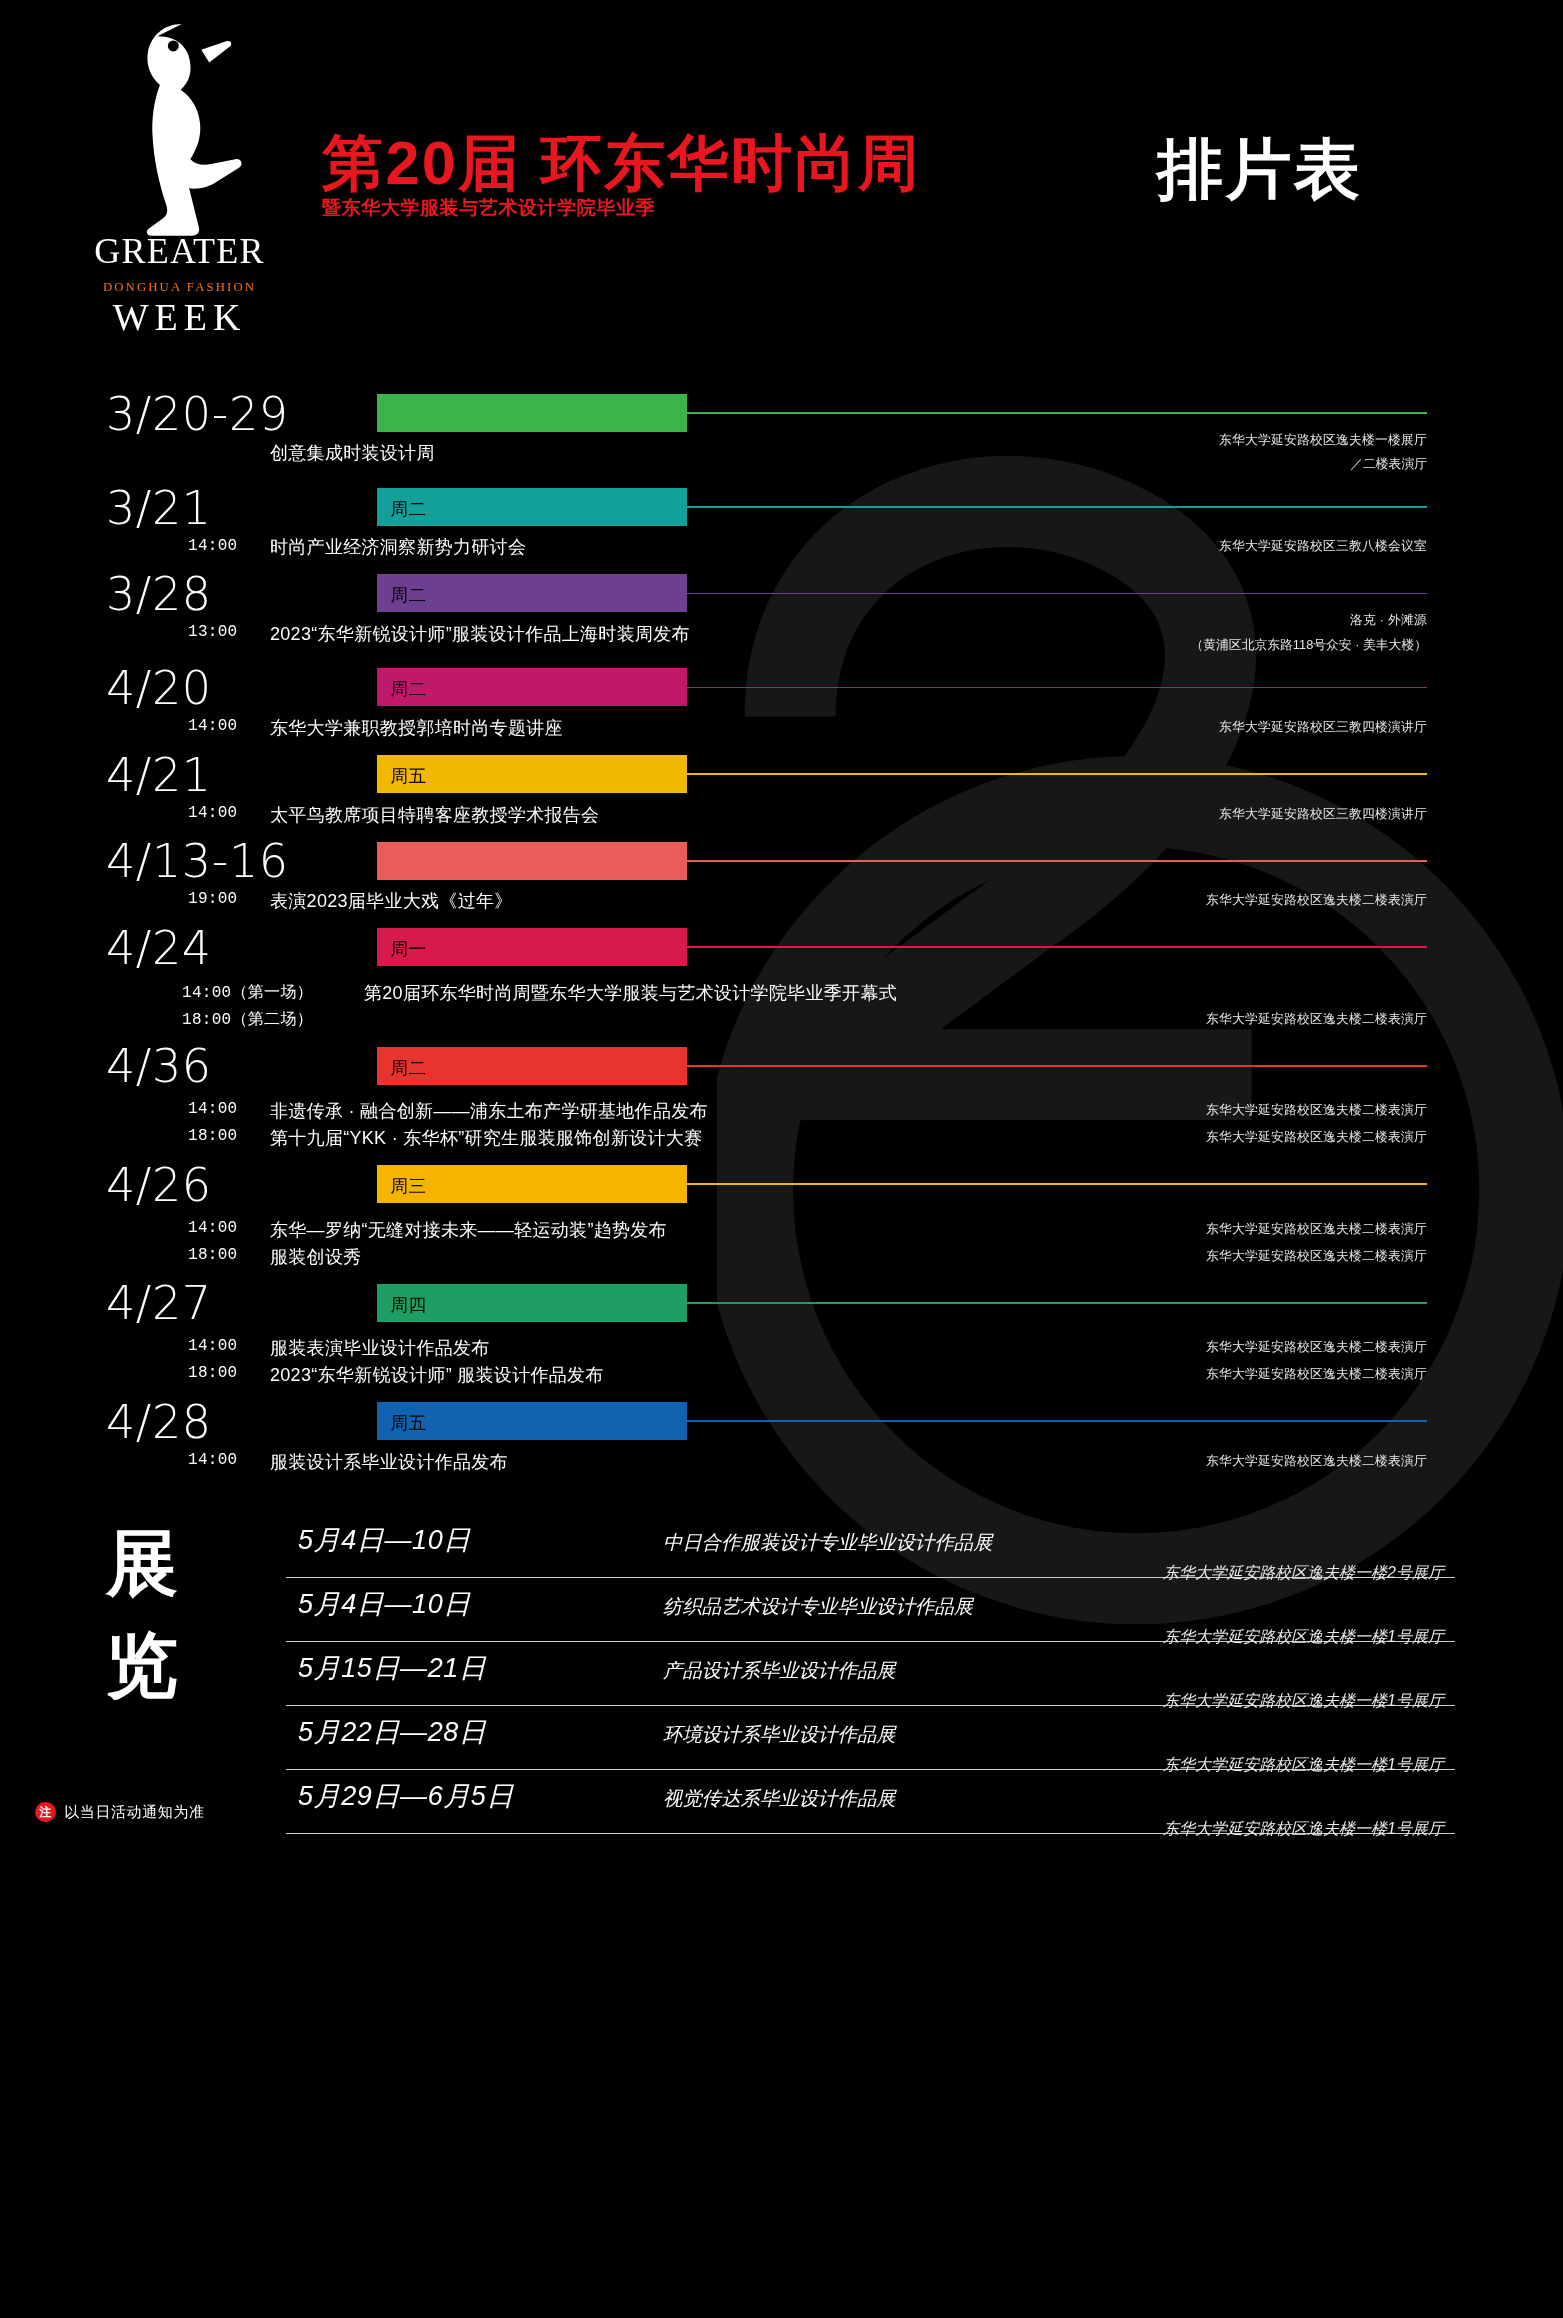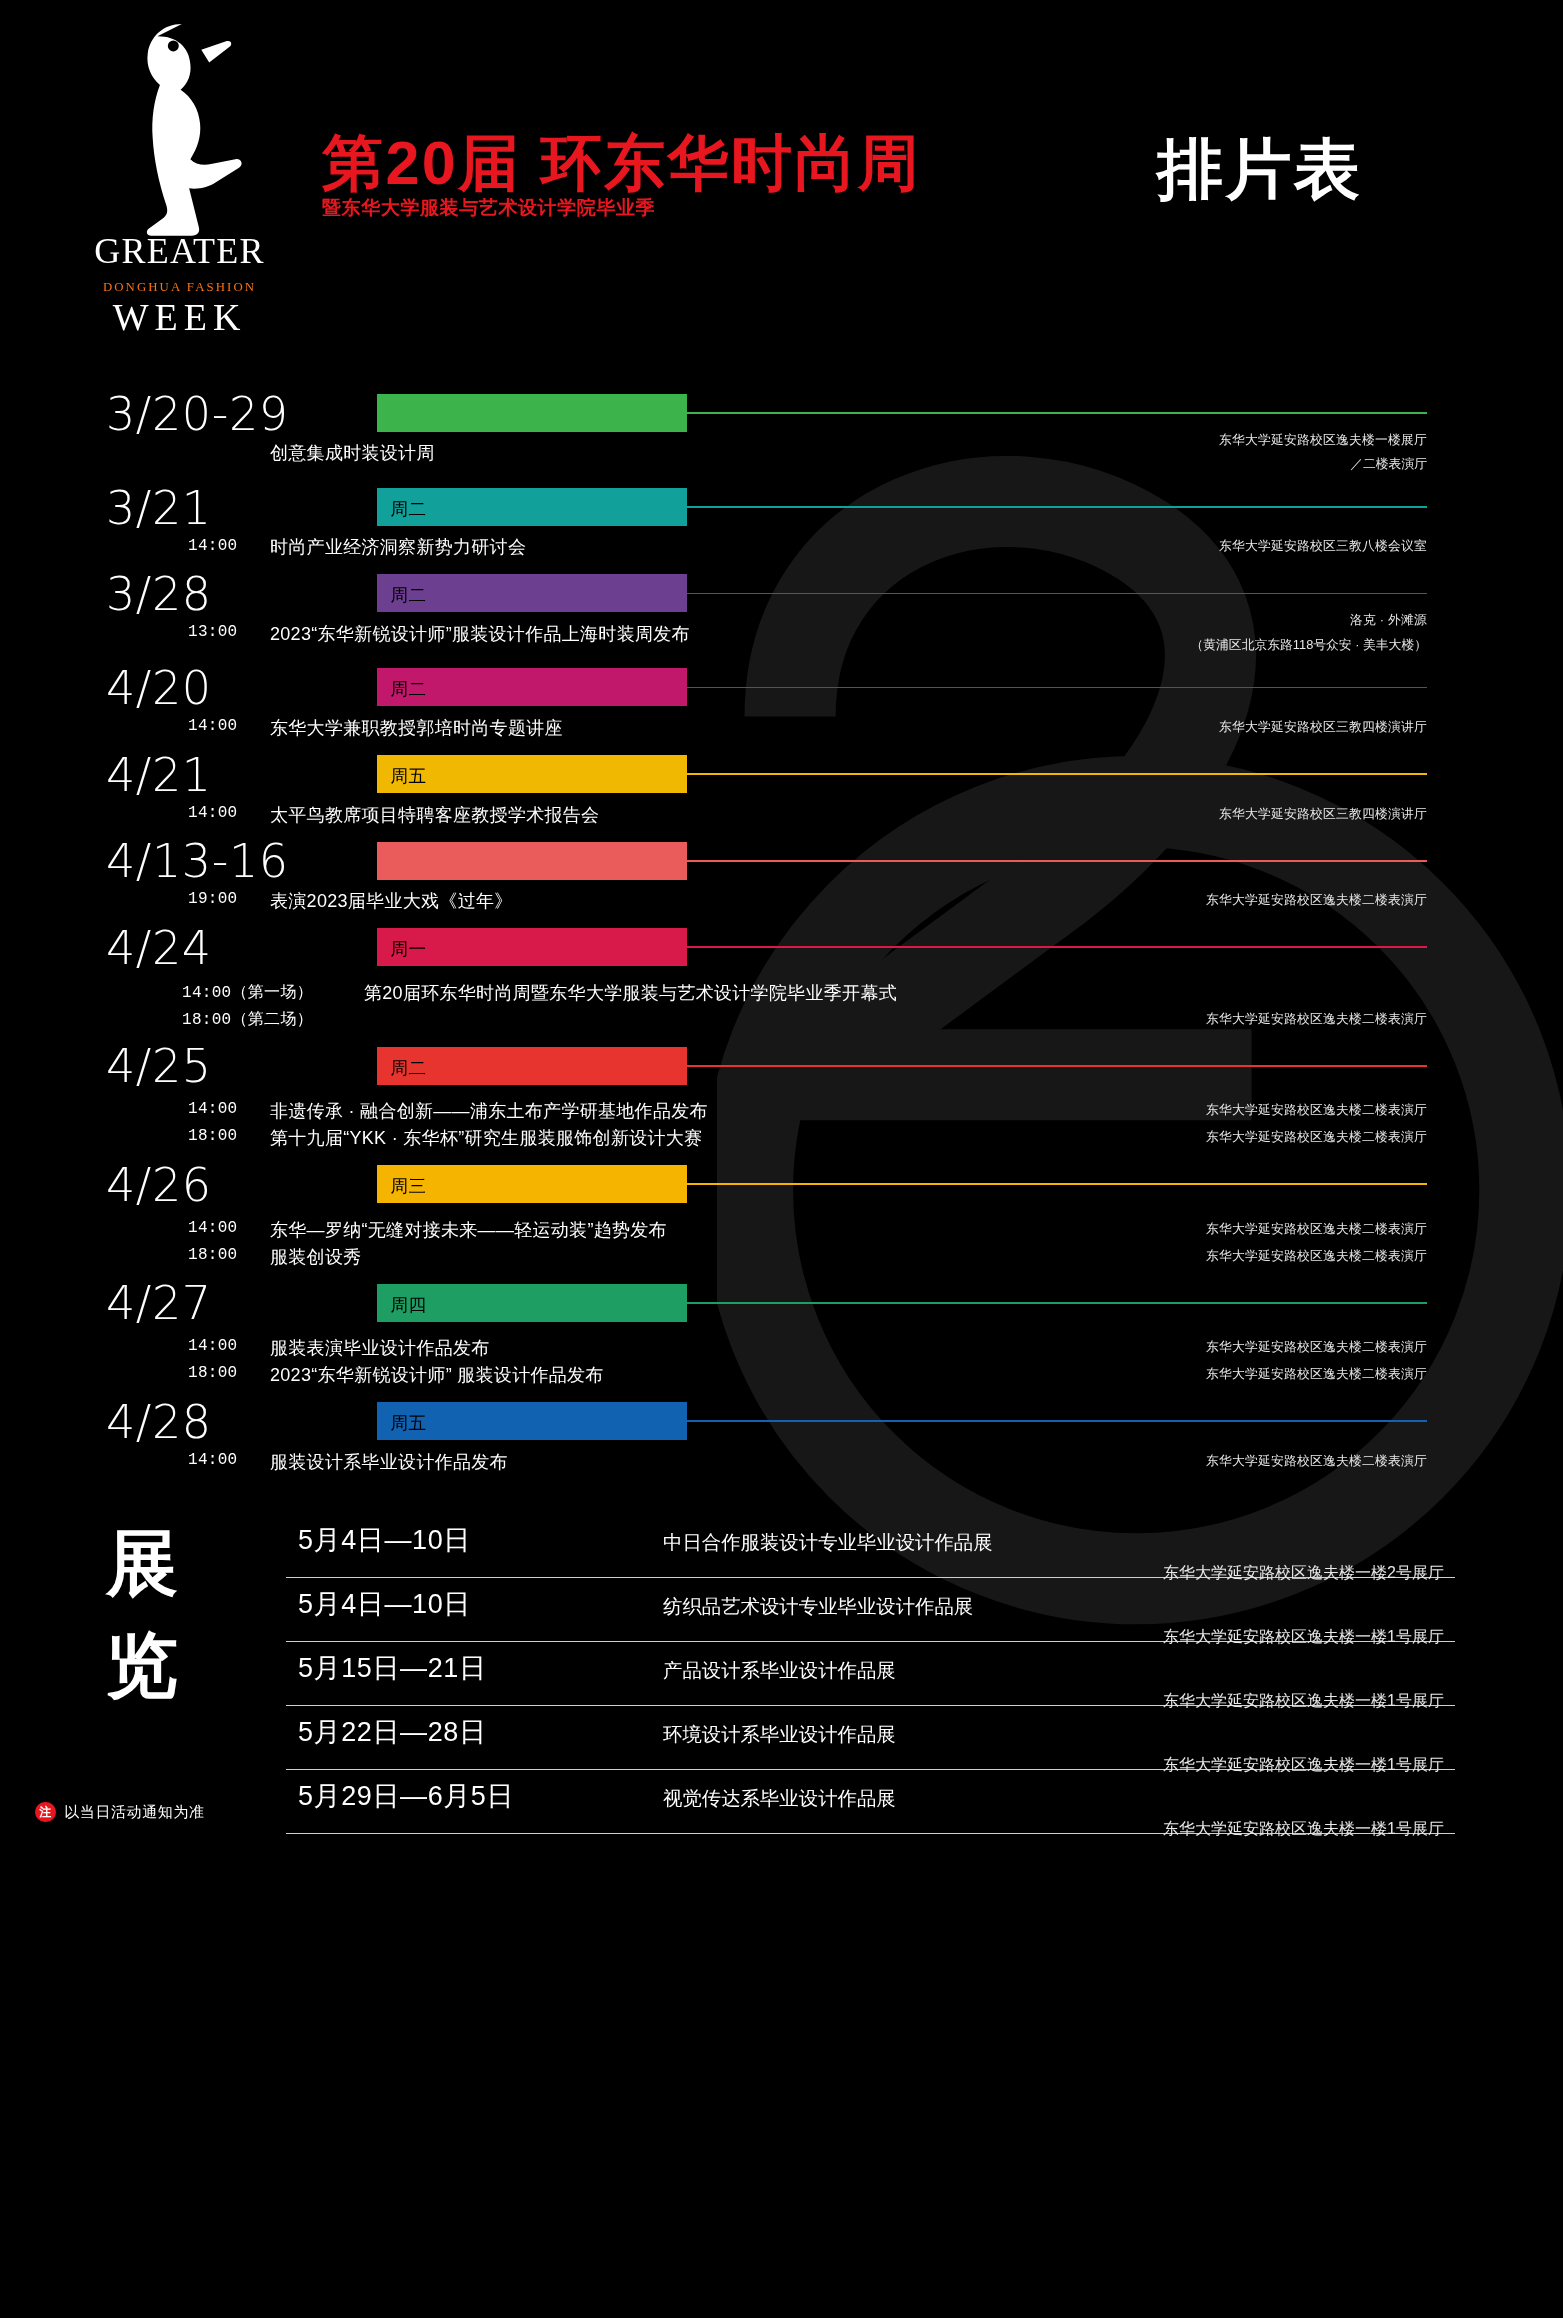--- a/index.html
+++ b/index.html
@@ -191,20 +191,21 @@
     font-weight:bold;
     color:#fff;
     line-height:1.42;
     letter-spacing:1.2px;
   }
   .ex-rows{
     position:absolute;
     left:286px;
     top:6px;
     right:109px;
+    font-style:italic;
   }
   .ex-row{
     position:relative;
     height:63px;
     border-bottom:1.2px solid #cfcfcf;
   }
   .ex-row .exdate{
     position:absolute;
     left:12px;
     top:8.5px;
@@ -401,21 +402,21 @@
           </div>
           <div class="ev">
             <div class="time wide">18:00（第二场）</div>
             <div class="name indent"></div>
             <div class="venue">东华大学延安路校区逸夫楼二楼表演厅</div>
           </div>
         </div>
       </div>
       <div class="row">
         <div class="date-line">
-          <div class="date">4/25</div>
+          <div class="date">4/36</div>
           <div class="bar" style="background: rgb(232, 52, 46);">
             <div class="wd">周二</div>
           </div>
           <div class="rule" style="background: rgb(232, 52, 46);"></div>
         </div>
         <div class="events" style="padding-top: 8.5px; padding-bottom: 6px;">
           <div class="ev">
             <div class="time">14:00</div>
             <div class="name">非遗传承 · 融合创新——浦东土布产学研基地作品发布</div>
             <div class="venue">东华大学延安路校区逸夫楼二楼表演厅</div>

